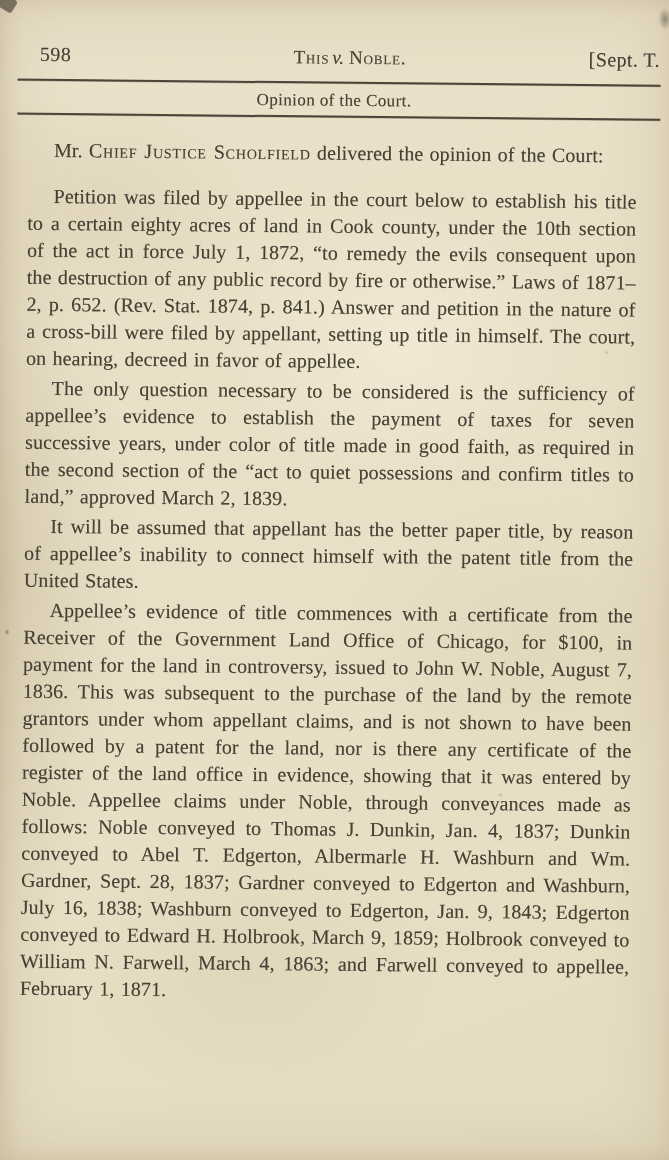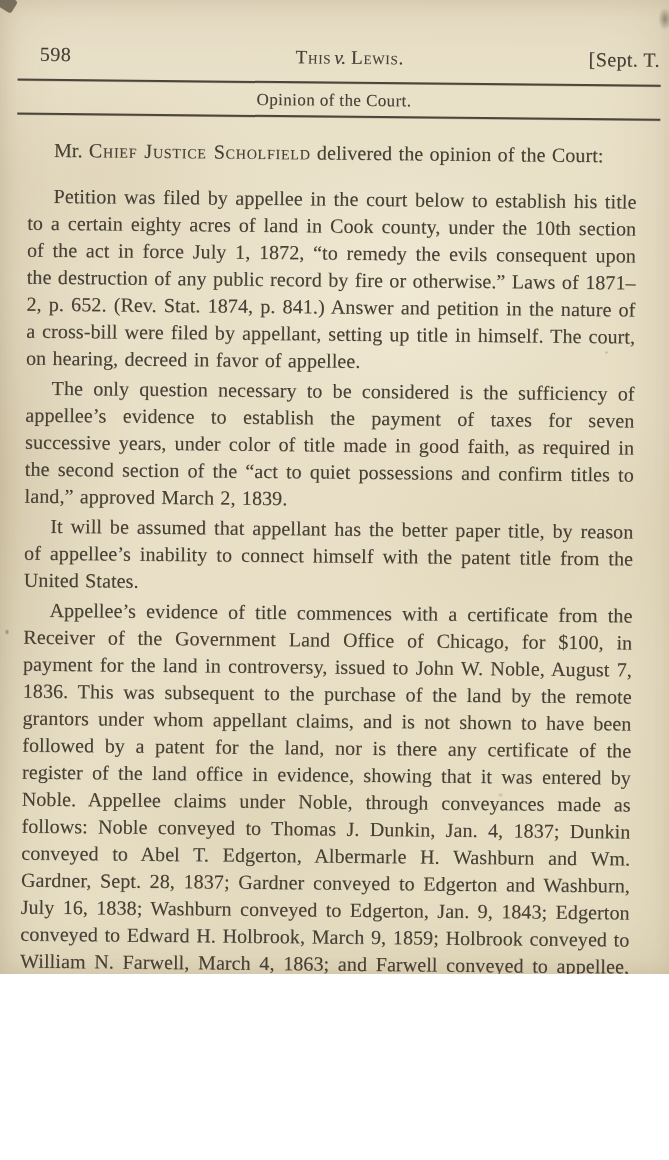--- a/index.html
+++ b/index.html
@@ -3,21 +3,21 @@
 <meta charset="utf-8">
 <style>
   html, body { margin: 0; padding: 0; }
   body {
     width: 669px; height: 1160px;
     font-family: "Liberation Serif", "DejaVu Serif", serif;
     overflow: hidden;
   }
   .page {
     position: relative;
-    width: 669px; height: 974px;
+    width: 669px; height: 1160px;
     background-color: #e8dfc6;
     background-image:
       radial-gradient(ellipse 260px 180px at 14% 18%, rgba(203,188,152,0.28), transparent 65%),
       radial-gradient(ellipse 320px 220px at 82% 55%, rgba(206,191,156,0.22), transparent 65%),
       radial-gradient(ellipse 280px 200px at 38% 84%, rgba(200,185,150,0.20), transparent 65%),
       radial-gradient(ellipse 300px 240px at 60% 30%, rgba(250,244,226,0.45), transparent 60%),
       radial-gradient(ellipse 200px 500px at 0% 50%, rgba(160,140,100,0.18), transparent 70%),
       linear-gradient(160deg, #eae1ca 0%, #e8dfc6 55%, #e5dcc1 100%);
     box-shadow: inset 0 0 70px rgba(140,118,78,0.22), inset 4px 0 18px rgba(120,100,65,0.15);
     overflow: hidden;
@@ -111,21 +111,21 @@
 </style>
 </head>
 <body>
 
 <div class="page">
 
   <div class="sheet ink">
 
     <div class="header-row">
       <span class="pagenum">598</span>
-      <span class="case"><span class="sc">This</span><span class="vs">v.</span><span class="sc">Lewis.</span></span>
+      <span class="case"><span class="sc">This</span><span class="vs">v.</span><span class="sc">Noble.</span></span>
       <span class="term">[Sept. T.</span>
     </div>
 
     <div class="rule rule-top"></div>
     <div class="section-head">Opinion of the Court.</div>
     <div class="rule rule-bottom"></div>
 
     <main>
       <p class="para byline"><span>Mr. </span><span class="sc">Chief Justice Scholfield</span><span> delivered the opinion of the Court:</span></p>
 

